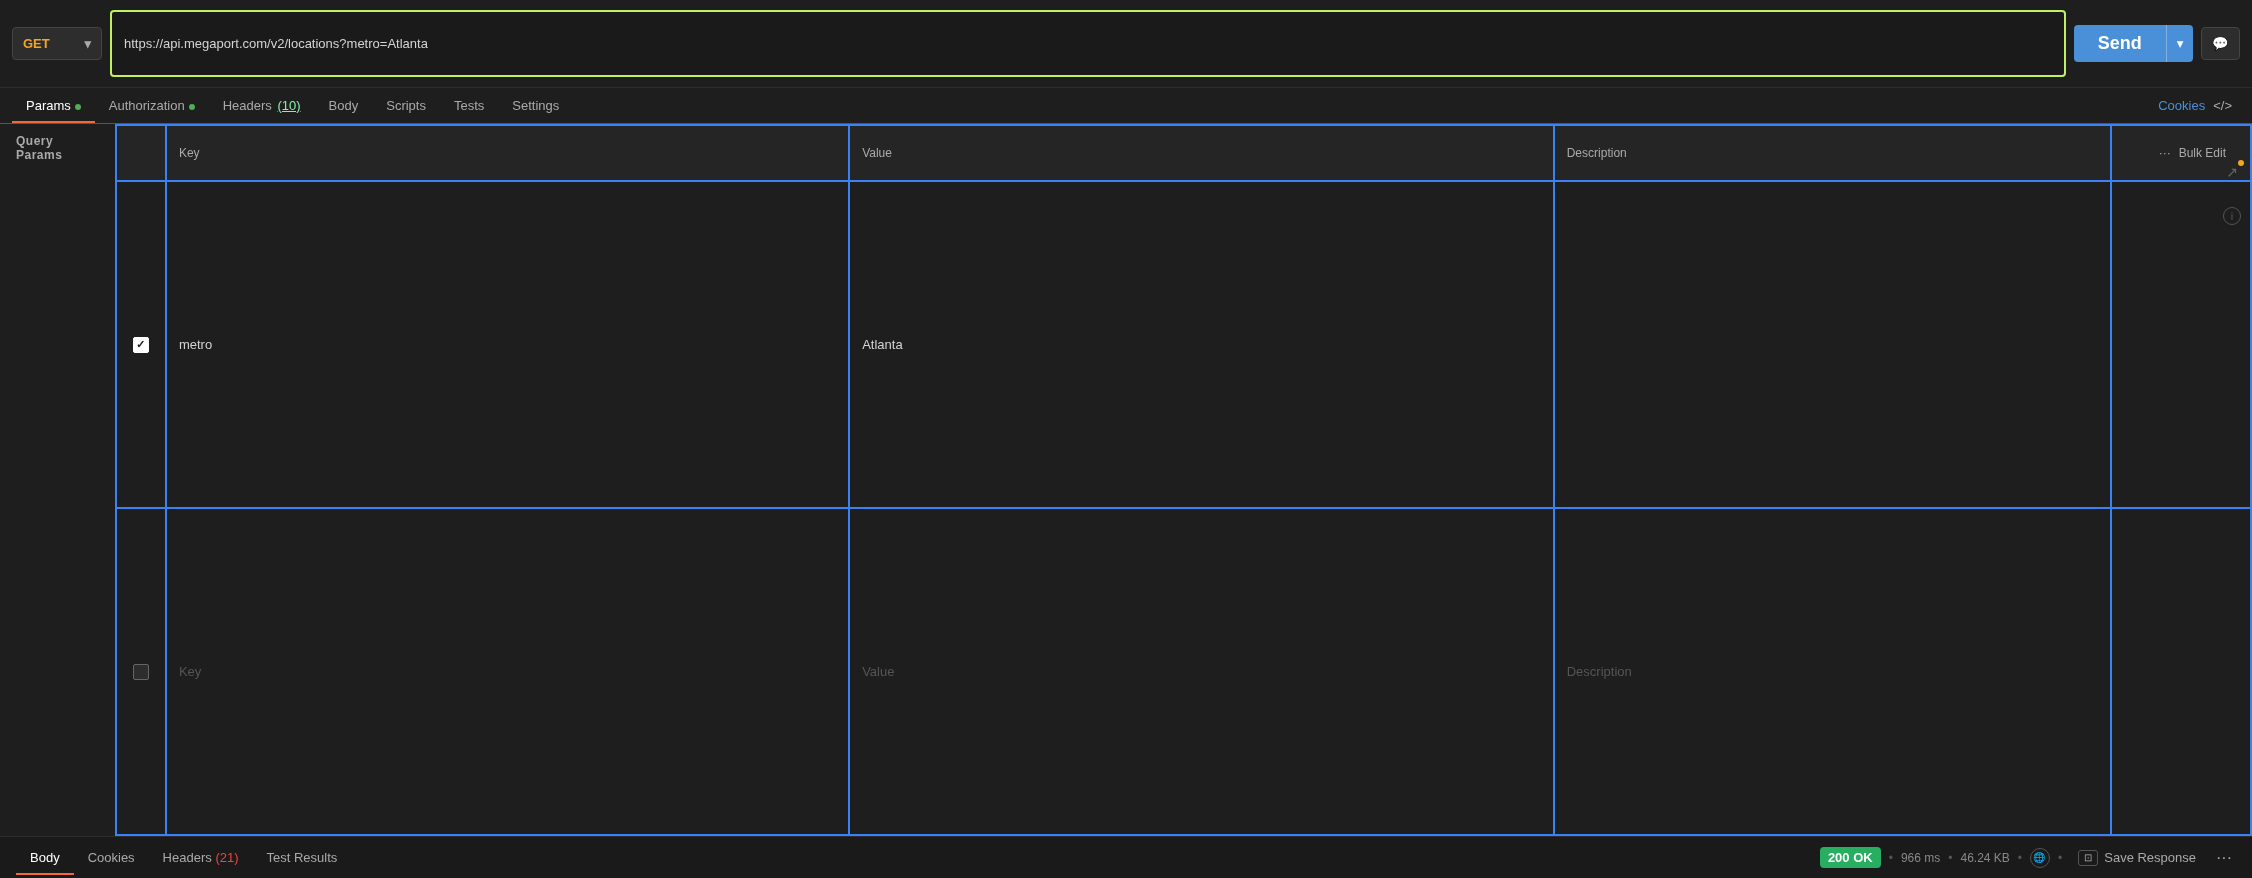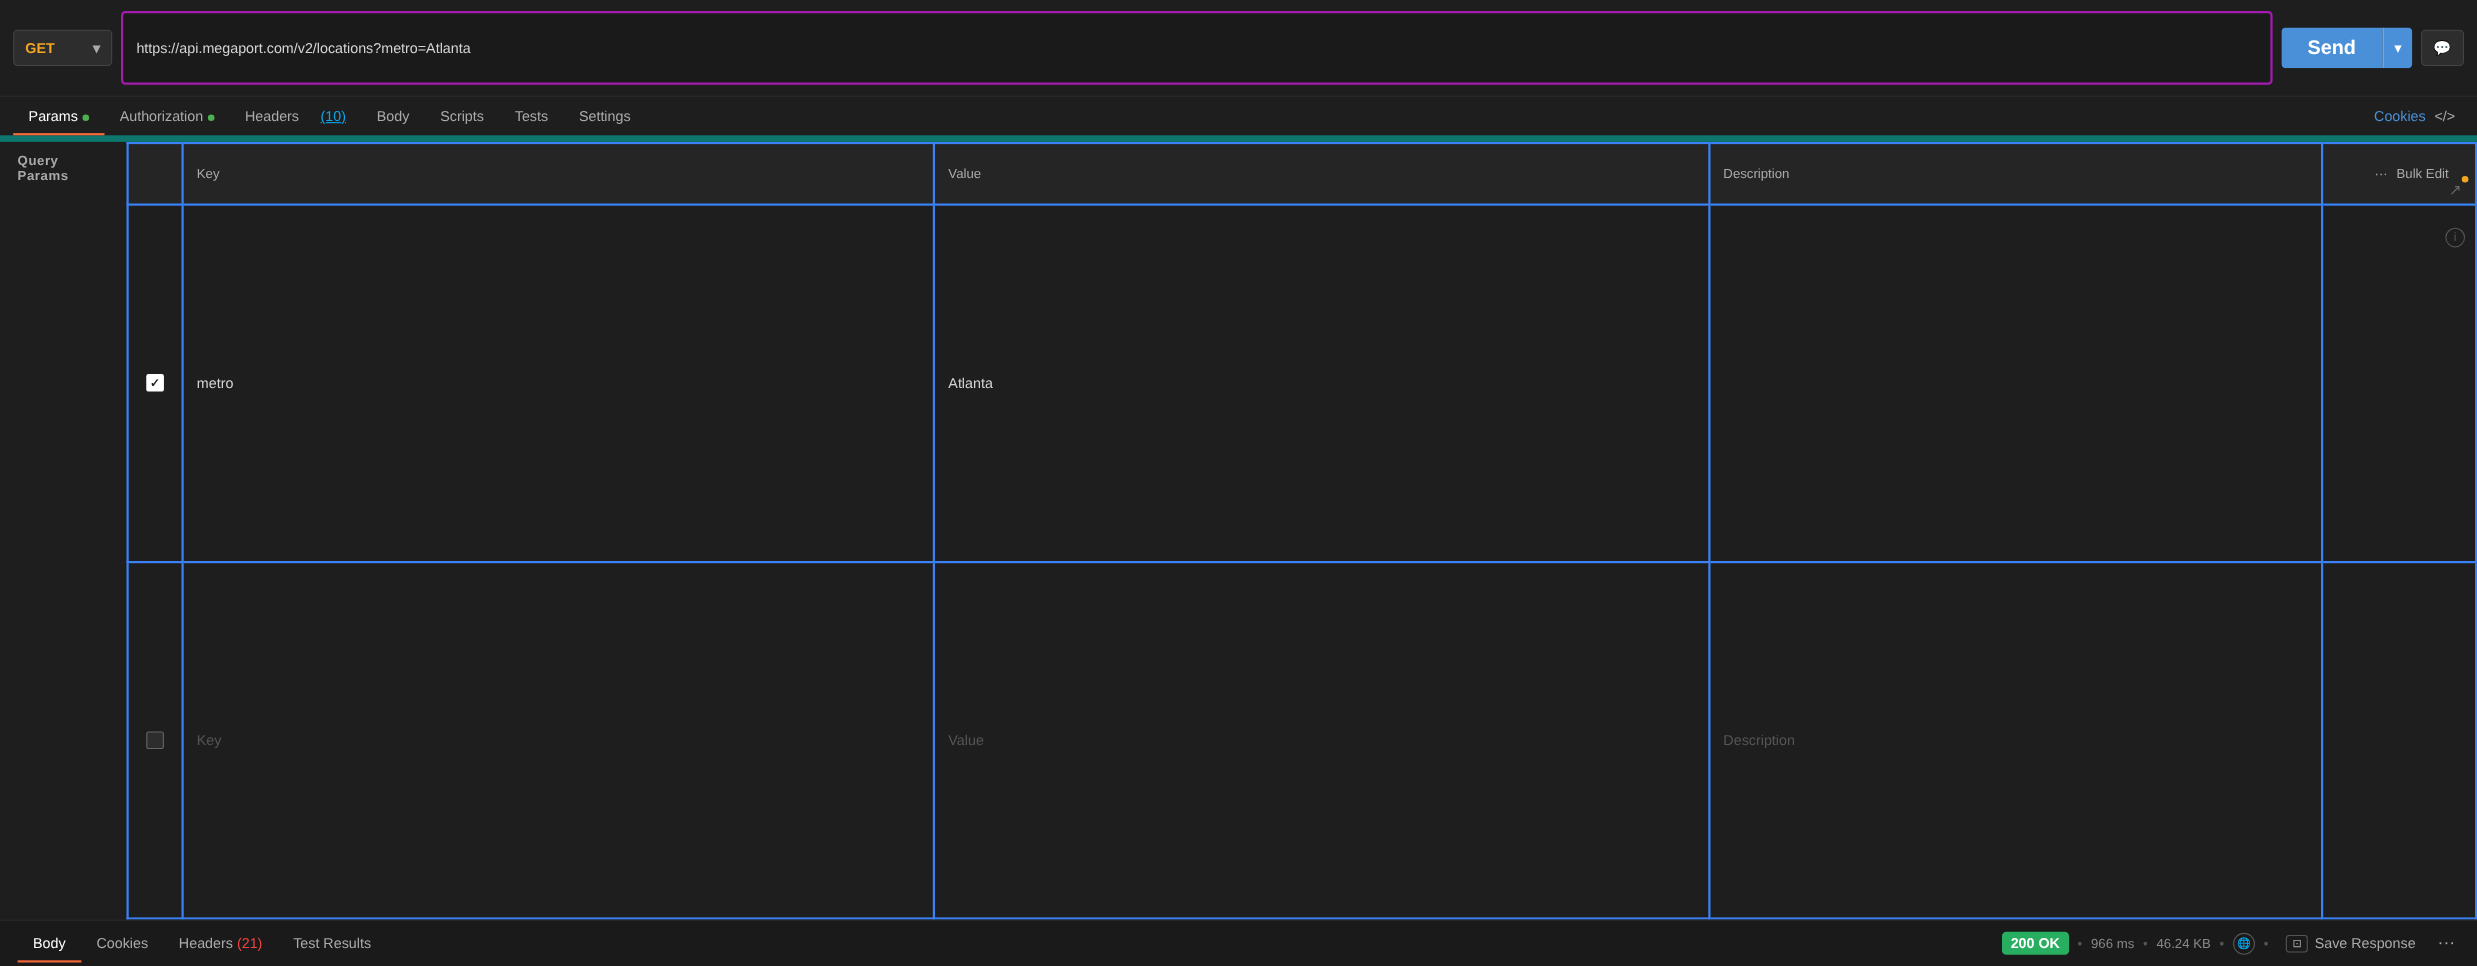--- a/index.html
+++ b/index.html
@@ -40,21 +40,21 @@
     }
 
     .method-select .chevron {
       margin-left: auto;
       color: #aaa;
     }
 
     .url-input {
       flex: 1;
       background: #1a1a1a;
-      border: 2px solid #a21caf;
+      border: 2px solid #bef264;
       border-radius: 4px;
       padding: 24px 12px;
       color: #d4d4d4;
       font-size: 13px;
       outline: none;
     }
 
     .send-btn-group {
       display: flex;
       border-radius: 4px;
@@ -89,21 +89,21 @@
       cursor: pointer;
       display: flex;
       align-items: center;
     }
 
     
     .tabs-bar {
       display: flex;
       align-items: center;
       background: #1e1e1e;
-      border-bottom: 6px solid #0f766e;
+      border-bottom: 1px solid #0f766e;
       padding: 0 12px;
     }
 
     .tab {
       padding: 10px 14px;
       cursor: pointer;
       color: #aaa;
       position: relative;
       font-size: 13px;
       white-space: nowrap;
@@ -127,22 +127,22 @@
       display: inline-block;
       width: 6px;
       height: 6px;
       border-radius: 50%;
       background: #4caf50;
       margin-left: 4px;
       vertical-align: middle;
     }
 
     .tab .count {
-      color: #0ea5e9;
-      margin-left: 16px;
+      color: #86efac;
+      margin-left: 2px;
       text-decoration: underline;
     }
 
     .tabs-spacer { flex: 1; }
 
     .cookies-link {
       color: #4a90d9;
       cursor: pointer;
       font-size: 13px;
       padding: 10px 0;

